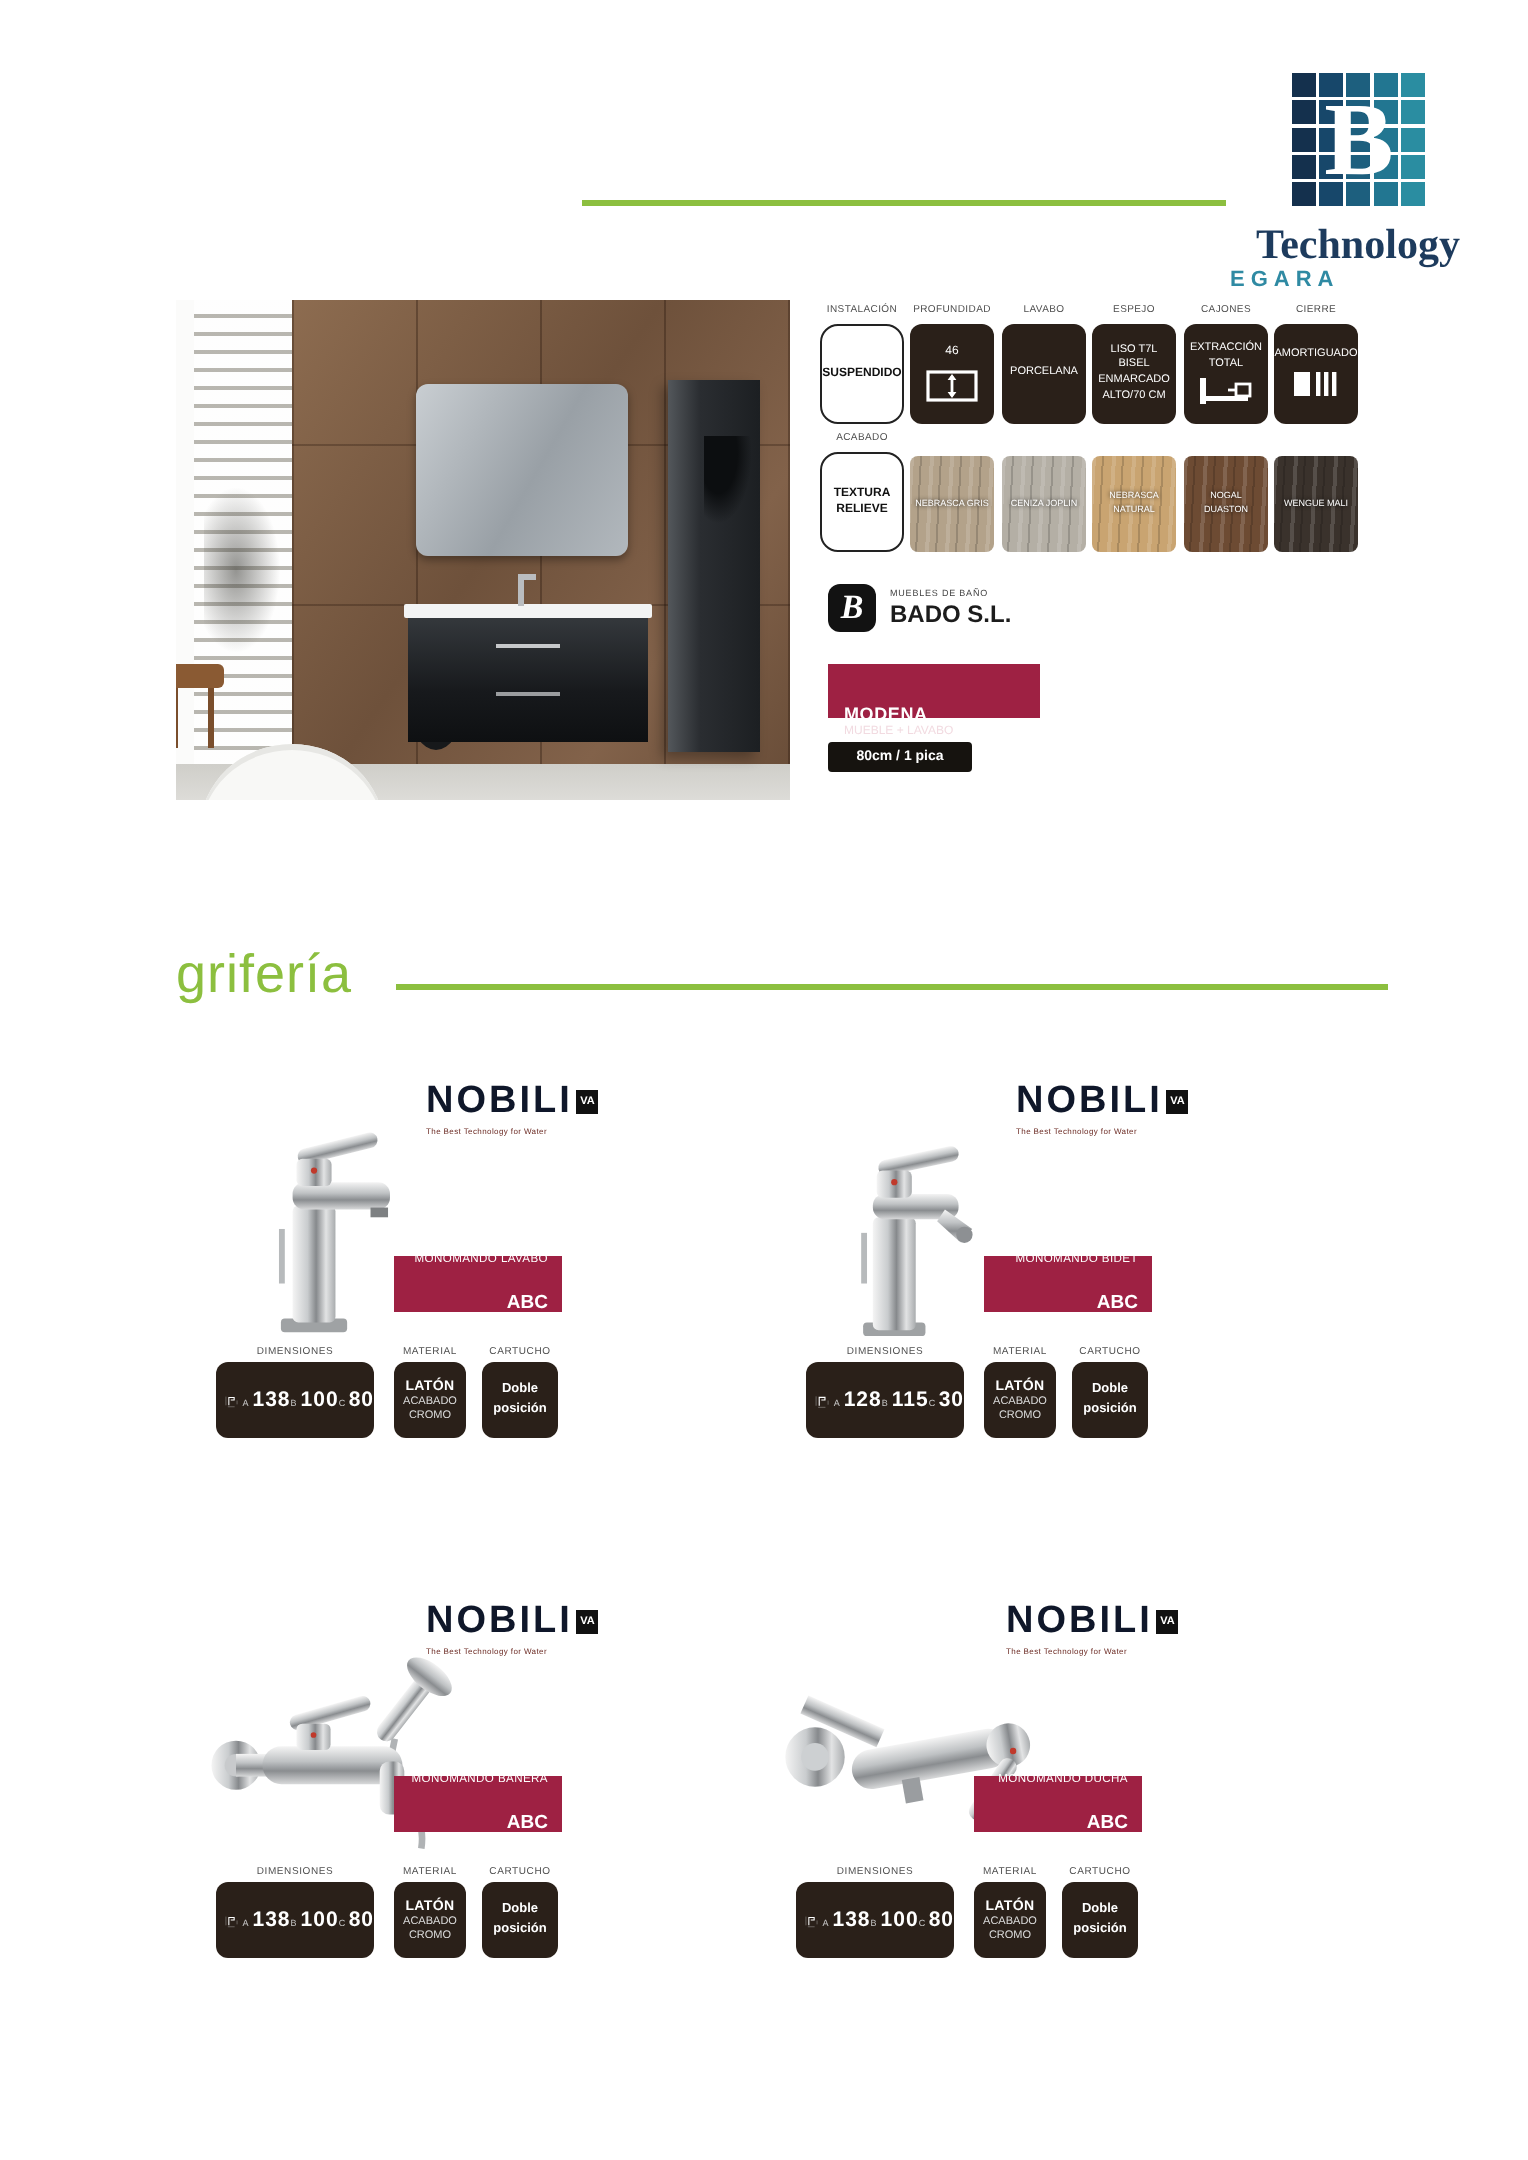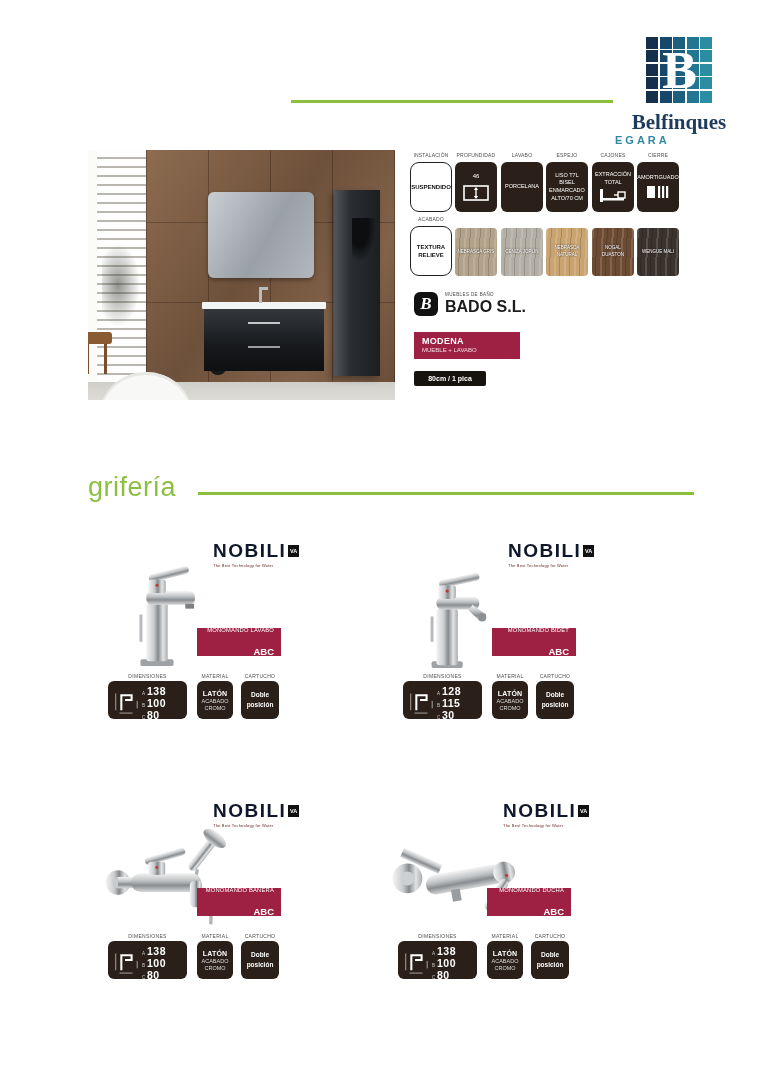--- a/index.html
+++ b/index.html
@@ -84,23 +84,23 @@
     text-shadow:0 0 2px rgba(0,0,0,.9);padding:0 2px;}
   .sw0{left:455px;}.sw1{left:501px;}.sw2{left:546px;}.sw3{left:592px;}.sw4{left:637px;}
 
   
   .bado{position:absolute;left:414px;top:292px;display:flex;align-items:center;}
   .bado-sq{width:24px;height:24px;background:#121212;border-radius:6px;display:flex;
     align-items:center;justify-content:center;color:#fff;font-family:"Liberation Serif",serif;
     font-style:italic;font-weight:bold;font-size:17px;}
   .bado-txt{margin-left:7px;}
   .bado-tag{font-size:4.5px;color:#444;letter-spacing:.4px;}
-  .bado-name{font-size:16px;font-weight:bold;color:#1c1c1c;margin-top:1px;}
+  .bado-name{font-size:12px;font-weight:bold;color:#1c1c1c;margin-top:1px;}
   .modena{position:absolute;left:414px;top:332px;width:106px;height:27px;background:#9e2143;
-    color:#fff;box-sizing:border-box;padding:4px 0 0 8px;}
+    color:#fff;box-sizing:border-box;padding:20px 0 0 8px;}
   .modena-name{font-size:9px;font-weight:bold;letter-spacing:.3px;}
   .modena-sub{font-size:6px;color:#f2dbe1;margin-top:1px;}
   .sizechip{position:absolute;left:414px;top:371px;width:72px;height:15px;background:#16130f;
     border-radius:2px;color:#fff;font-size:7px;font-weight:bold;display:flex;align-items:center;justify-content:center;}
 
   
   .card{position:absolute;width:210px;height:192px;}
   .card1{left:95px;top:538px;}
   .card2{left:390px;top:538px;}
   .card3{left:95px;top:798px;}
@@ -117,41 +117,41 @@
     color:#fff;display:flex;flex-direction:column;justify-content:center;align-items:flex-end;
     padding-right:7px;box-sizing:border-box;}
   .fb-name{font-size:5.8px;letter-spacing:.2px;}
   .fb-series{font-size:9.5px;font-weight:bold;margin-top:13px;}
   .ih{position:absolute;top:135px;font-size:5px;color:#4f4f4f;text-align:center;letter-spacing:.3px;}
   .ih-d{left:13px;width:79px;}
   .ih-m{left:102px;width:36px;}
   .ih-c{left:146px;width:38px;}
   .ibox{position:absolute;top:143px;height:38px;background:#2a2019;border-radius:6px;color:#fff;box-sizing:border-box;}
   .dims{left:13px;width:79px;display:flex;align-items:center;padding-left:4px;}
-  .dim-col{display:flex;flex-direction:column;justify-content:space-between;height:30px;margin-left:2px;}
+  .dim-col{display:flex;flex-direction:row;justify-content:space-between;height:30px;margin-left:2px;align-items:center;}
   .dim-row{display:flex;align-items:baseline;}
   .dl{font-size:4.5px;color:#c9c9c9;width:5px;}
   .dv{font-size:10.5px;font-weight:bold;letter-spacing:.5px;}
   .mat{left:102px;width:36px;display:flex;flex-direction:column;align-items:center;justify-content:center;text-align:center;}
   .mat-main{font-size:7px;font-weight:bold;letter-spacing:.2px;}
   .mat-sub{font-size:5.5px;color:#ddd;margin-top:1px;}
   .cart{left:146px;width:38px;display:flex;flex-direction:column;align-items:center;justify-content:center;text-align:center;}
   .cart-l{font-size:6.5px;font-weight:bold;line-height:1.6;}
 </style>
 </head>
 <body>
 
 <div class="page">
 
   <div class="rule r1"></div>
 
   <div class="brand">
     <div class="brand-grid"></div>
     <div class="brand-b">B</div>
-    <div class="brand-name">Belfinques</div>
+    <div class="brand-name">Technology</div>
     <div class="brand-sub">EGARA</div>
   </div>
 
   <div class="photo">
     <div class="ph-wall"></div>
     <div class="ph-white"></div>
     <div class="ph-window"></div>
     <div class="ph-branch"></div>
     <div class="ph-floor"></div>
     <div class="ph-mirror"></div>

